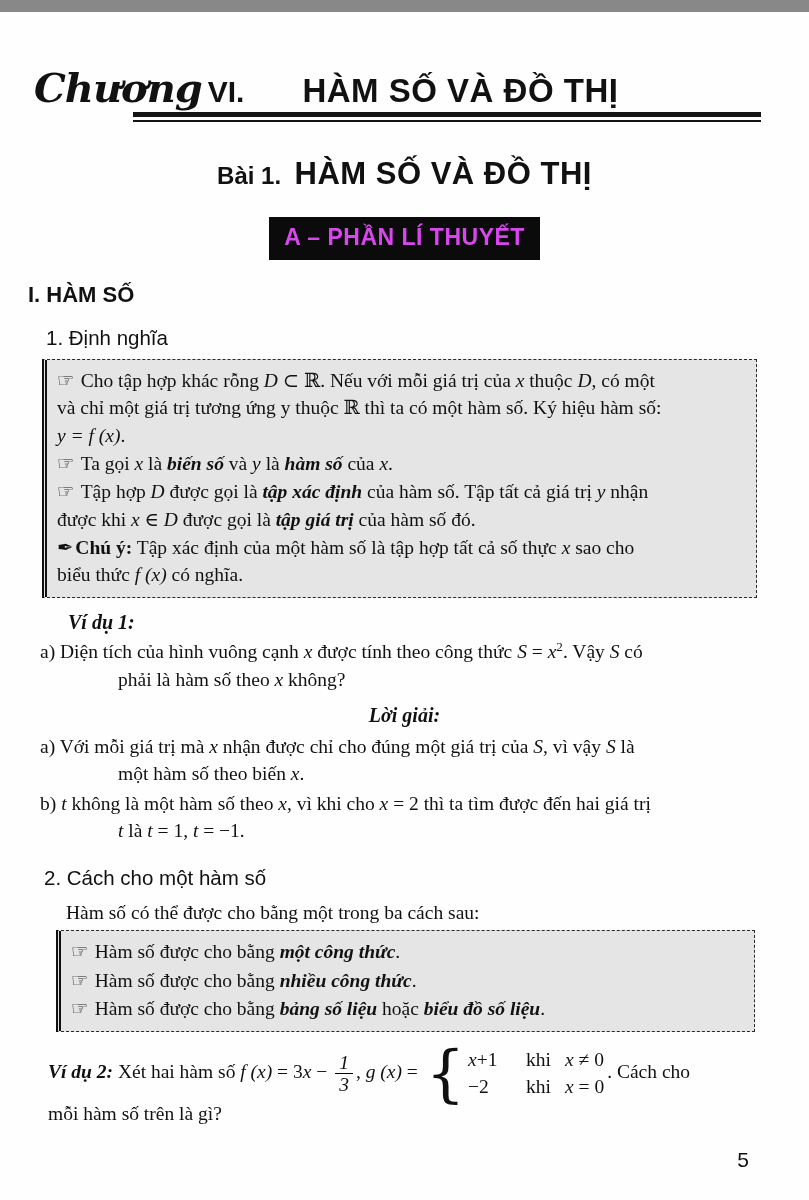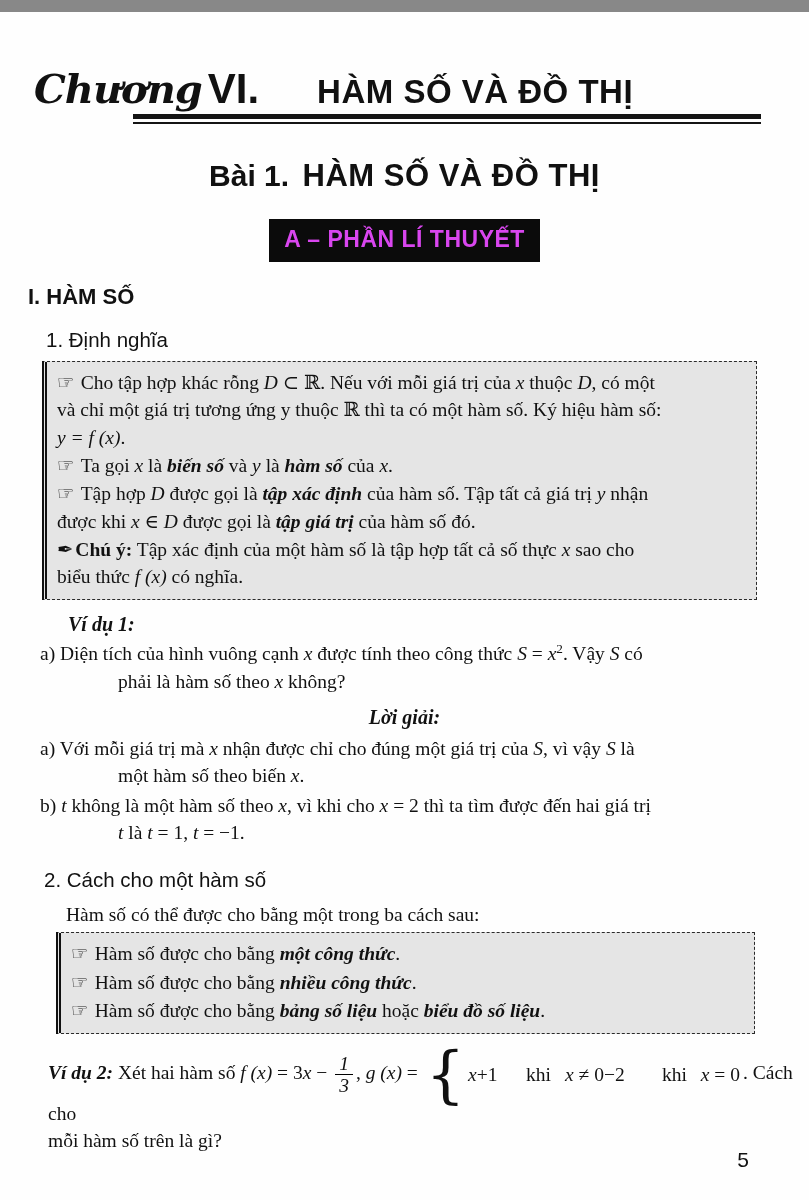--- a/index.html
+++ b/index.html
@@ -9,33 +9,33 @@
     font-family:"Liberation Serif","DejaVu Serif",serif;font-size:19.5px;line-height:1.4;
   }
   
   .chapter-head{display:flex;align-items:baseline;padding:56px 0 0 34px;white-space:nowrap;}
   .chapter-script{
     font-family:"DejaVu Serif",serif;font-style:italic;font-weight:bold;
     font-size:40px;letter-spacing:-1px;line-height:1;
   }
   .chapter-num{
     font-family:"Liberation Sans","DejaVu Sans",sans-serif;font-weight:bold;
-    font-size:42px;margin-left:6px;line-height:1;
+    font-size:30px;margin-left:6px;line-height:1;
   }
   .chapter-title{
     font-family:"Liberation Sans","DejaVu Sans",sans-serif;font-weight:bold;
     font-size:33px;margin-left:58px;letter-spacing:0.5px;line-height:1;
   }
   .double-rule{
     margin:4px 48px 0 133px;height:3px;
     border-top:5px solid #141414;border-bottom:2px solid #141414;
   }
   .lesson-title{text-align:center;margin-top:30px;
     font-family:"Liberation Sans","DejaVu Sans",sans-serif;font-weight:bold;}
-  .lesson-prefix{font-size:30px;}
+  .lesson-prefix{font-size:24px;}
   .lesson-main{font-size:31px;margin-left:8px;letter-spacing:0.5px;}
   .banner-wrap{text-align:center;margin-top:22px;}
   .banner{
     display:inline-block;background:#0b0b0b;color:#d946ef;
     font-family:"Liberation Sans","DejaVu Sans",sans-serif;font-weight:bold;
     font-size:23px;padding:4px 15px 6px;letter-spacing:0.5px;
   }
   
   .h-roman{
     font-family:"Liberation Sans","DejaVu Sans",sans-serif;font-weight:bold;
@@ -75,21 +75,21 @@
   sup{font-size:68%;line-height:0;}
   .frac{
     display:inline-flex;flex-direction:column;align-items:center;justify-content:center;
     vertical-align:middle;line-height:1.08;font-style:italic;margin:0 3px;text-align:center;
   }
   .frac .fnum{border-bottom:1.5px solid #000;padding:0 4px;}
   .frac .fden{padding:0 4px;}
   .cases{display:inline-flex;align-items:center;vertical-align:middle;margin:0 3px;}
   .brace{font-size:62px;font-weight:400;line-height:0.8;margin-right:3px;
     font-family:"DejaVu Serif",serif;}
-  .cases-col{display:inline-flex;row-gap:3px;font-family:Liberation Serif, serif;}
+  .cases-col{display:inline-flex;flex-direction:column;row-gap:3px;font-family:Liberation Serif, serif;}
   .case-row{display:flex;align-items:baseline;line-height:1.25;}
   .case-e{min-width:58px;}
   .case-k{margin-right:14px;}
 </style>
 </head>
 <body>
 
 <div class="page">
 
   <div class="chapter-head">

